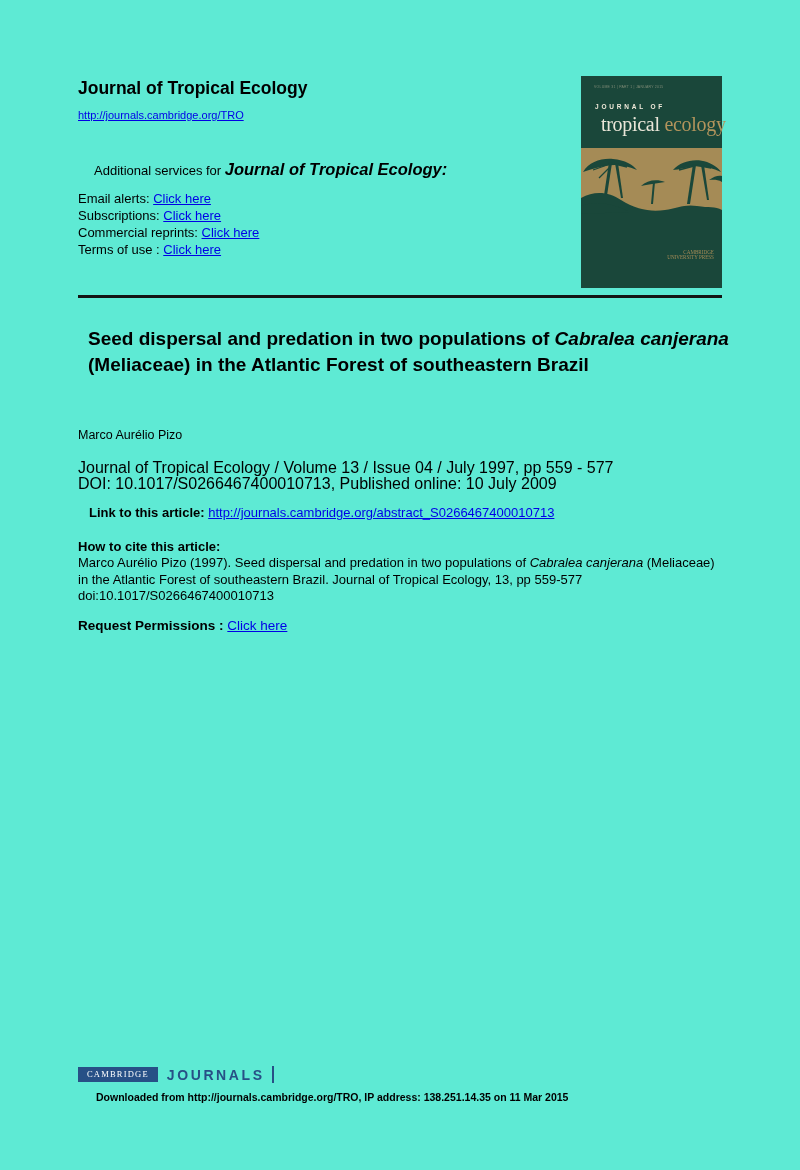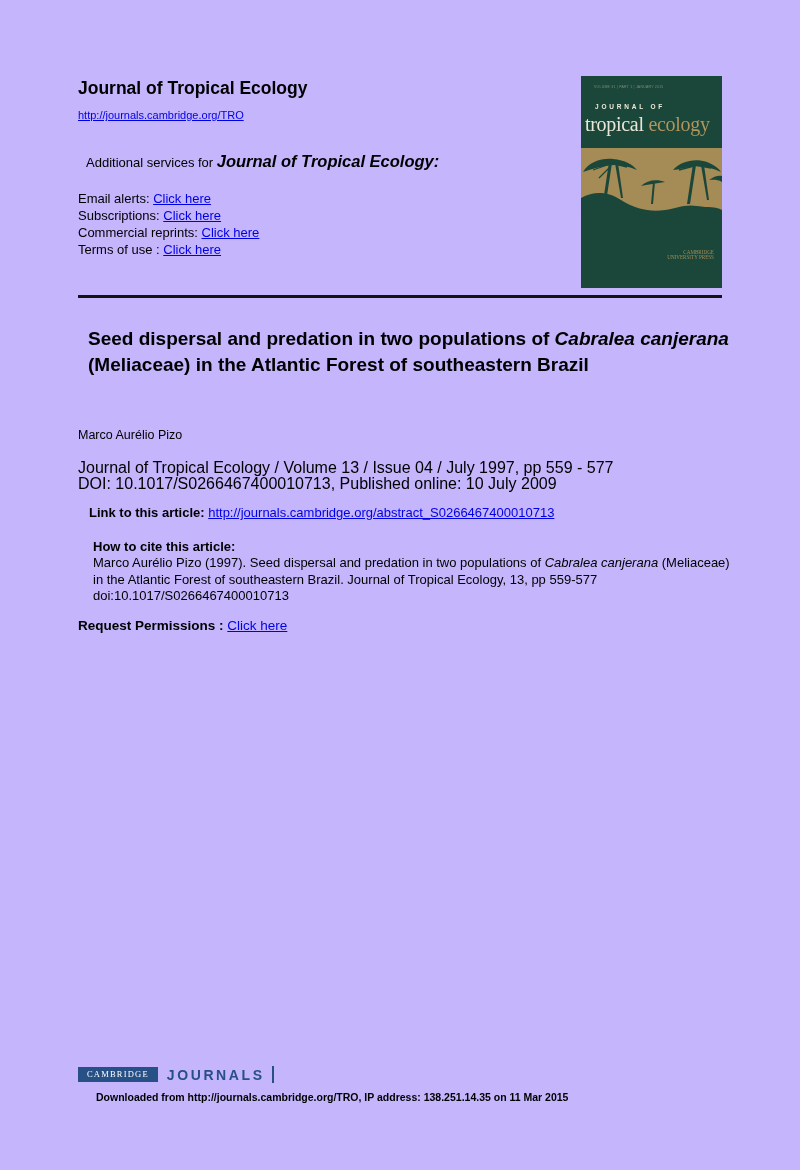--- a/index.html
+++ b/index.html
@@ -1,51 +1,51 @@
 <!DOCTYPE html>
 <html><head>
 <meta charset="utf-8">
 <style>
   html,body{margin:0;padding:0;background:#ffffff;}
   .page{
-    position:relative;width:800px;height:1170px;background:#c4b5fd;
+    position:relative;width:800px;height:1170px;background:#5eead4;
     font-family:"Liberation Sans",sans-serif;color:#000;overflow:hidden;
   }
   .abs{position:absolute;}
   a.lnk{color:#0000e6;text-decoration:underline;cursor:pointer;}
   
   .journal-title{left:78px;top:78px;font-size:17.5px;font-weight:bold;margin:0;}
   .journal-url{left:78px;top:109px;font-size:11px;}
   .additional{left:78px;top:144px;font-size:13px;}
   .additional .jt{font-weight:bold;font-style:italic;font-size:16.5px;}
   .services{left:78px;top:190px;font-size:13px;line-height:17px;}
   
   .cover{left:581px;top:76px;width:141px;height:212px;background:#1a473a;}
   .cover-issue{left:13px;top:9px;font-size:6px;color:#7e8a76;letter-spacing:.4px;
     transform:scale(.58);transform-origin:left top;white-space:nowrap;}
   .cover-journalof{left:14px;top:27px;font-size:6.5px;font-weight:bold;
     letter-spacing:2.8px;color:#efe9d9;white-space:nowrap;}
-  .cover-masthead{left:4px;top:37px;font-size:20px;font-family:"Liberation Serif",serif;
+  .cover-masthead{left:20px;top:37px;font-size:20px;font-family:"Liberation Serif",serif;
     white-space:nowrap;letter-spacing:-.3px;text-align:center;}
   .cover-masthead .w1{color:#eae6d8;}
   .cover-masthead .w2{color:#b2945c;}
   .cover-band{left:0;top:72px;width:141px;height:88px;}
   .cover-press{right:8px;top:174px;text-align:right;color:#a58b56;
     font-family:"Liberation Serif",serif;font-size:6px;line-height:6px;
     transform:scale(.85);transform-origin:right top;}
   
   .rule{left:78px;top:295px;width:644px;height:2.5px;background:#141414;}
   .art-title{left:78px;top:316px;width:648px;font-size:19px;font-weight:bold;
     line-height:25.5px;margin:10px;}
   .art-title .it{font-style:italic;}
   .author{left:78px;top:428px;font-size:12.5px;}
   .meta{left:78px;top:460px;font-size:16px;line-height:16px;}
   .linkline{left:78px;top:505px;font-size:13px;}
   .linkline .lbl{font-weight:bold;margin-left:11px;}
-  .cite{left:78px;top:539px;width:645px;font-size:13px;line-height:16.3px;margin-left:15px;}
+  .cite{left:78px;top:539px;width:645px;font-size:13px;line-height:16.3px;}
   .cite .hd{font-weight:bold;display:block;}
   .cite .it{font-style:italic;}
   .perm{left:78px;top:618px;font-size:13.5px;}
   .perm .lbl{font-weight:bold;}
   
   .logo{left:78px;top:1066px;height:17px;display:flex;align-items:center;}
   .cam-box{background:#275086;color:#fff;font-family:"Liberation Serif",serif;
     font-size:8.5px;letter-spacing:1.2px;padding:3px 9px 3px 9px;line-height:9px;}
   .journals{color:#275086;font-weight:bold;font-size:14px;letter-spacing:2.6px;
     margin-left:9px;}
@@ -54,21 +54,21 @@
   .nowrap{white-space:nowrap;}
 </style>
 </head>
 <body>
 
 <div class="page">
 
   <h1 class="abs journal-title">Journal of Tropical Ecology</h1>
   <a class="abs journal-url lnk">http://journals.cambridge.org/TRO</a>
 
-  <p class="abs additional" style="margin:8px"><span>Additional services for </span><span class="jt">Journal of Tropical Ecology:</span></p>
+  <p class="abs additional" style="margin:16px"><span>Additional services for </span><span class="jt">Journal of Tropical Ecology:</span></p>
 
   <div class="abs services">
     <div><span>Email alerts: </span><a class="lnk">Click here</a></div>
     <div><span>Subscriptions: </span><a class="lnk">Click here</a></div>
     <div><span>Commercial reprints: </span><a class="lnk">Click here</a></div>
     <div><span>Terms of use : </span><a class="lnk">Click here</a></div>
   </div>
 
   <div class="abs cover">
     <div class="abs cover-issue">VOLUME 31 | PART 1 | JANUARY 2015</div>

